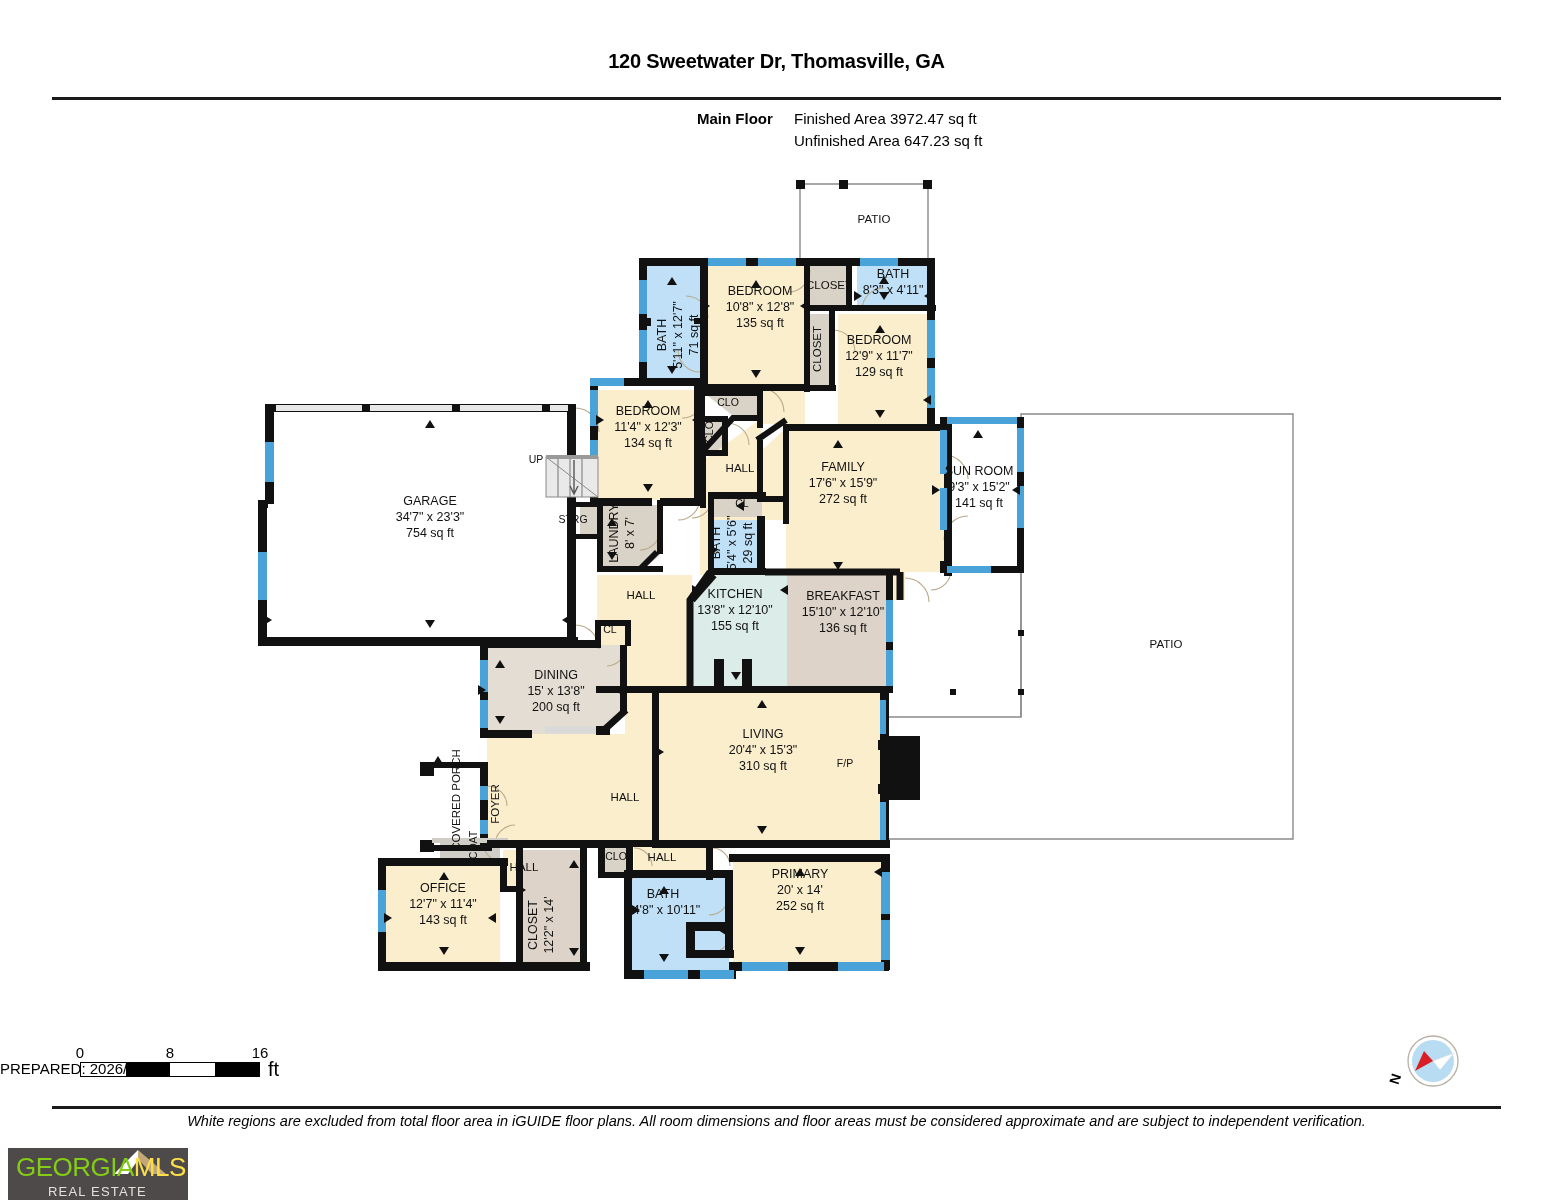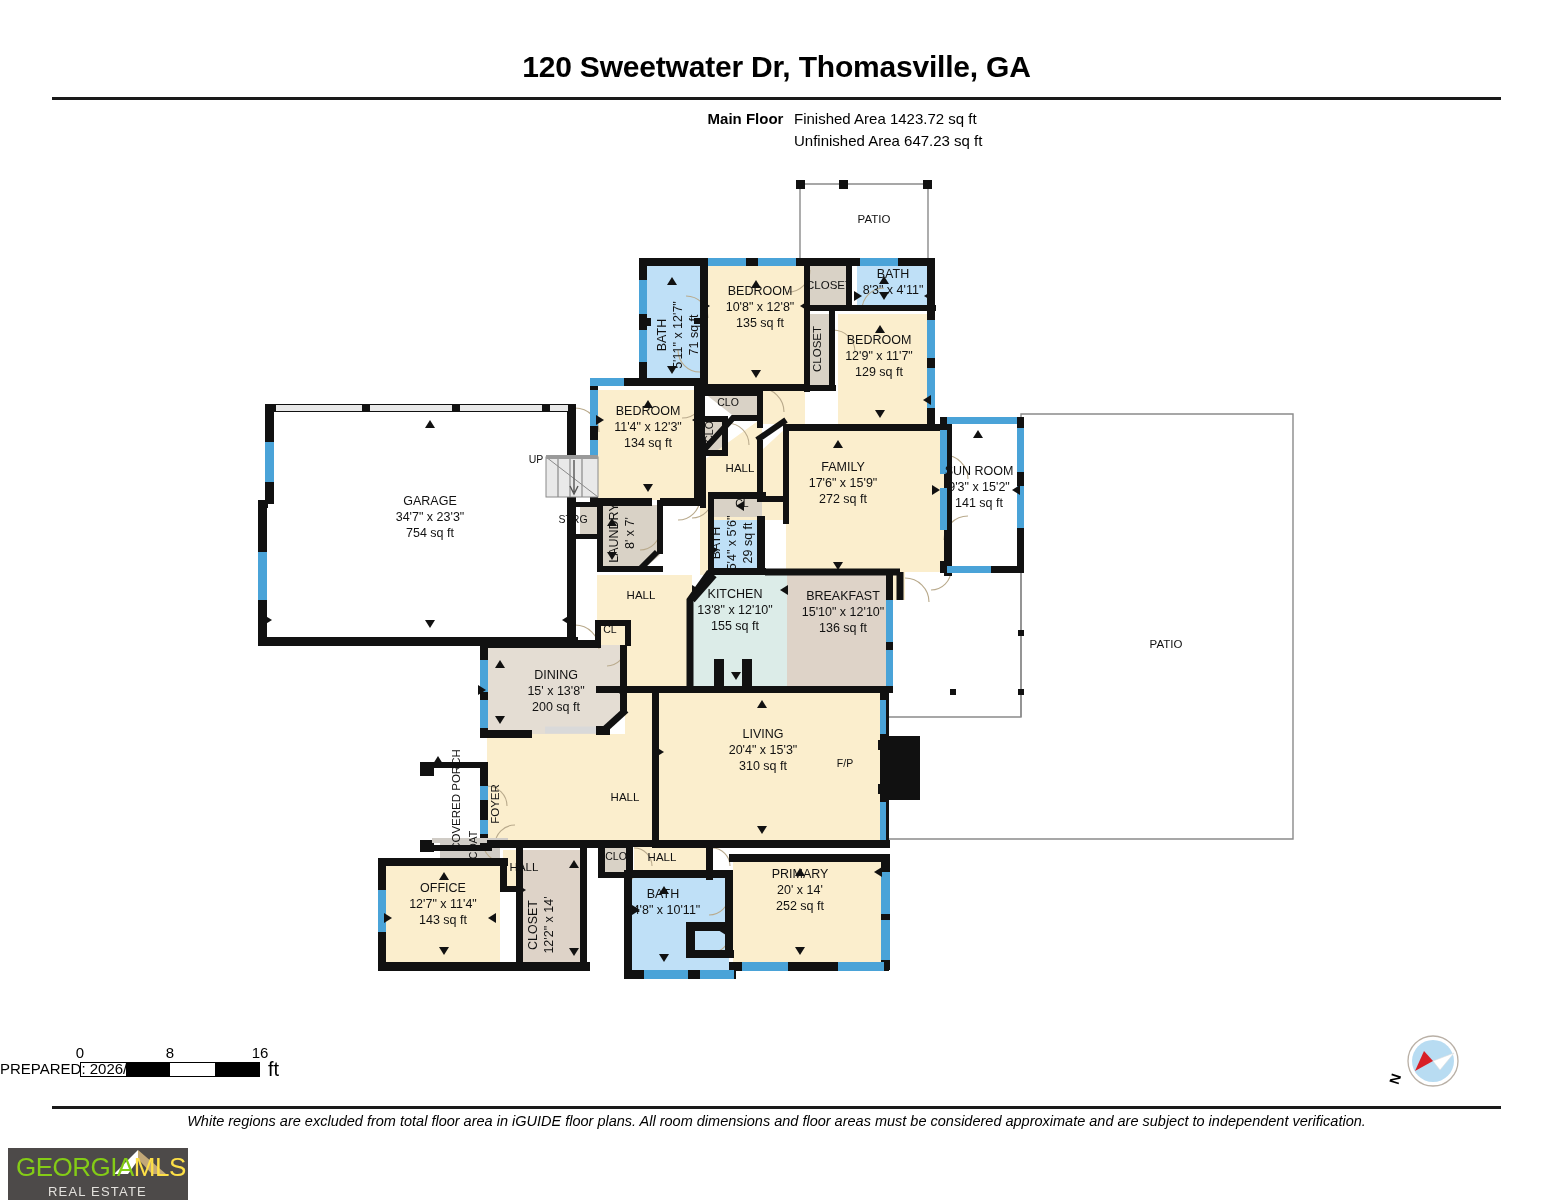--- a/index.html
+++ b/index.html
@@ -6,28 +6,28 @@
   html,body{margin:0;padding:0;background:#ffffff;}
   body{
     width:1553px;height:1200px;position:relative;overflow:hidden;
     font-family:"Liberation Sans","DejaVu Sans",sans-serif;color:#000;
   }
   .page{position:absolute;inset:0;}
 
   
   #title{
     position:absolute;left:0;top:50px;width:100%;text-align:center;
-    font-size:30px;font-weight:bold;letter-spacing:-0.2px;
+    font-size:20px;font-weight:bold;letter-spacing:-0.2px;
   }
   #title-rule{
     position:absolute;left:52px;top:97px;width:1449px;height:0;
     border-top:3px solid #1a1a1a;
   }
   #floor-summary{position:absolute;left:697px;top:110px;font-size:15px;}
-  #floor-summary .row{display:flex;align-items:baseline;margin-bottom:5px;text-align:center;}
+  #floor-summary .row{display:flex;align-items:baseline;margin-bottom:5px;}
   #floor-summary .lbl{font-weight:bold;width:97px;}
   #floor-summary .val{white-space:nowrap;}
   #floor-summary .row.sub .lbl{visibility:hidden;}
 
   
   #plan{position:absolute;left:0;top:0;width:1553px;height:1200px;}
 
   
   #scalebar{position:absolute;left:80px;top:1044px;width:180px;}
   #scalebar .nums{position:relative;height:18px;font-size:15px;}
@@ -66,21 +66,21 @@
 <body>
 
 <div class="page">
 
   <div id="title">120 Sweetwater Dr, Thomasville, GA</div>
   <div id="title-rule"></div>
 
   <div id="floor-summary">
     <div class="row">
       <span class="lbl">Main Floor</span>
-      <span class="val">Finished Area 1423.72 sq ft</span>
+      <span class="val">Finished Area 3972.47 sq ft</span>
     </div>
     <div class="row sub">
       <span class="lbl">Main Floor</span>
       <span class="val">Unfinished Area 647.23 sq ft</span>
     </div>
   </div>
 
   <svg id="plan" viewBox="0 0 1553 1200">
     <defs>
       <g id="doorarc"></g>

